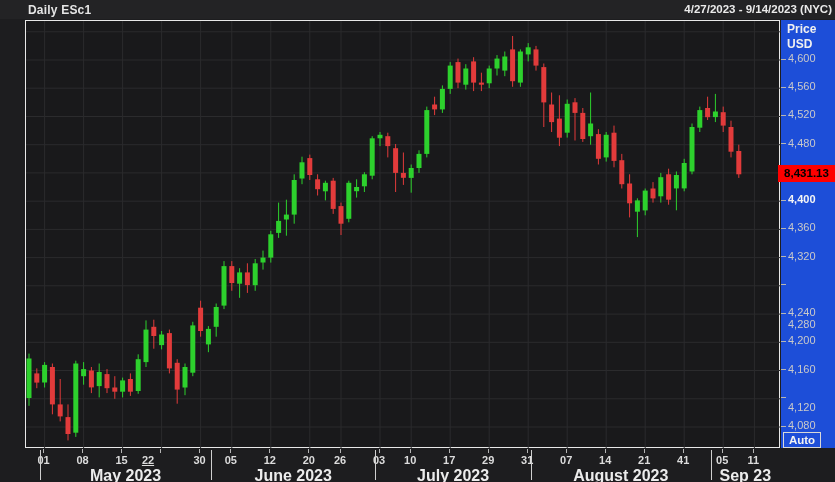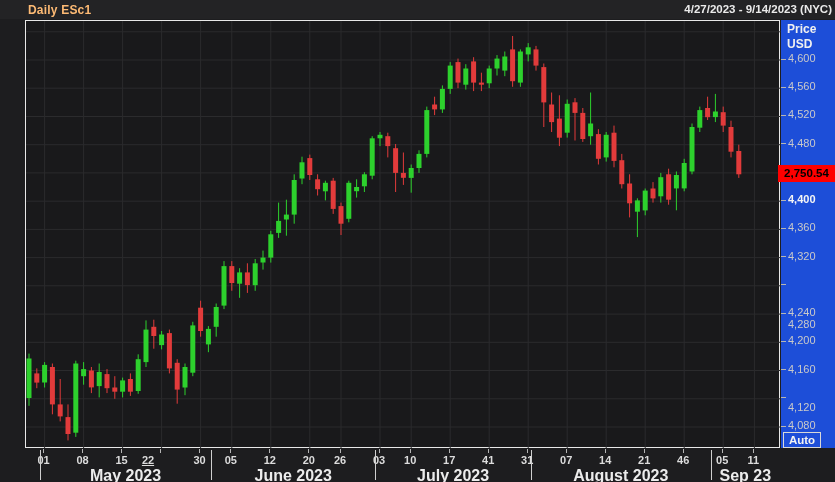--- a/index.html
+++ b/index.html
@@ -6,21 +6,21 @@
   html,body { background:#101010; }
   .screen {
     position:relative; width:835px; height:482px;
     background:#1d1d1f; overflow:hidden;
     font-family:"Liberation Sans", sans-serif;
     -webkit-font-smoothing:antialiased;
   }
   .titlebar { position:absolute; left:0; top:0; width:835px; height:19px; background:#232325; }
   .chart-title {
     position:absolute; left:28px; top:3px;
-    color:#fdba74; font-size:12px; font-weight:bold; letter-spacing:.2px;
+    color:#e5e5e5; font-size:12px; font-weight:bold; letter-spacing:.2px;
   }
   .date-range {
     position:absolute; right:3px; top:3px;
     color:#eaeaea; font-size:11.5px; font-weight:bold;
   }
   .plot {
     position:absolute; left:25px; top:20px; width:755px; height:428px;
     background:#19191b; border:1px solid #e8e8e8;
   }
   .plot svg { position:absolute; left:0; top:0; }
@@ -306,21 +306,21 @@
         <div class="y-label" style="top: 286.077px;">4,240</div>
         <div class="y-tickdash" style="top: 320.808px;"></div>
         <div class="y-label" style="top: 314.308px;">4,200</div>
         <div class="y-tickdash" style="top: 349.039px;"></div>
         <div class="y-label" style="top: 342.539px;">4,160</div>
         <div class="y-tickdash" style="top: 377.27px;"></div>
         <div class="y-label" style="top: 370.77px; margin-top: 10px;">4,120</div>
         <div class="y-tickdash" style="top: 405.5px;"></div>
         <div class="y-label" style="top: 399px;">4,080</div>
       </div>
-    <div class="last-price">2,750.54</div>
+    <div class="last-price">8,431.13</div>
     <button class="auto-btn">Auto</button>
   </div>
 
   <div class="x-gutter" id="x-gutter">
       <div class="x-tickdash" style="left: 43.1px;"></div>
       <div class="x-date" style="left: 43.6px;">01</div>
       <div class="x-tickdash" style="left: 82.1px;"></div>
       <div class="x-date" style="left: 82.6px;">08</div>
       <div class="x-tickdash" style="left: 121.1px;"></div>
       <div class="x-date" style="left: 121.6px;">15</div>
@@ -336,31 +336,31 @@
       <div class="x-date" style="left: 308.8px;">20</div>
       <div class="x-tickdash" style="left: 339.5px;"></div>
       <div class="x-date" style="left: 340px;">26</div>
       <div class="x-tickdash" style="left: 378.5px;"></div>
       <div class="x-date" style="left: 379px;">03</div>
       <div class="x-tickdash" style="left: 409.7px;"></div>
       <div class="x-date" style="left: 410.2px;">10</div>
       <div class="x-tickdash" style="left: 448.7px;"></div>
       <div class="x-date" style="left: 449.2px;">17</div>
       <div class="x-tickdash" style="left: 487.7px;"></div>
-      <div class="x-date" style="left: 488.2px;">41</div>
+      <div class="x-date" style="left: 488.2px;">29</div>
       <div class="x-tickdash" style="left: 526.7px;"></div>
       <div class="x-date" style="left: 527.2px;">31</div>
       <div class="x-tickdash" style="left: 565.7px;"></div>
       <div class="x-date" style="left: 566.2px;">07</div>
       <div class="x-tickdash" style="left: 604.7px;"></div>
       <div class="x-date" style="left: 605.2px;">14</div>
       <div class="x-tickdash" style="left: 643.7px;"></div>
       <div class="x-date" style="left: 644.2px;">21</div>
       <div class="x-tickdash" style="left: 682.7px;"></div>
-      <div class="x-date" style="left: 683.2px;">46</div>
+      <div class="x-date" style="left: 683.2px;">41</div>
       <div class="x-tickdash" style="left: 721.7px;"></div>
       <div class="x-date" style="left: 722.2px;">05</div>
       <div class="x-tickdash" style="left: 752.9px;"></div>
       <div class="x-date" style="left: 753.4px;">11</div>
       <div class="x-monthsep" style="left: 39.7px;"></div>
       <div class="x-monthsep" style="left: 211.3px;"></div>
       <div class="x-monthsep" style="left: 375.1px;"></div>
       <div class="x-monthsep" style="left: 531.1px;"></div>
       <div class="x-monthsep" style="left: 710.5px;"></div>
       <div class="x-month" style="left: 125.5px;">May 2023</div>

